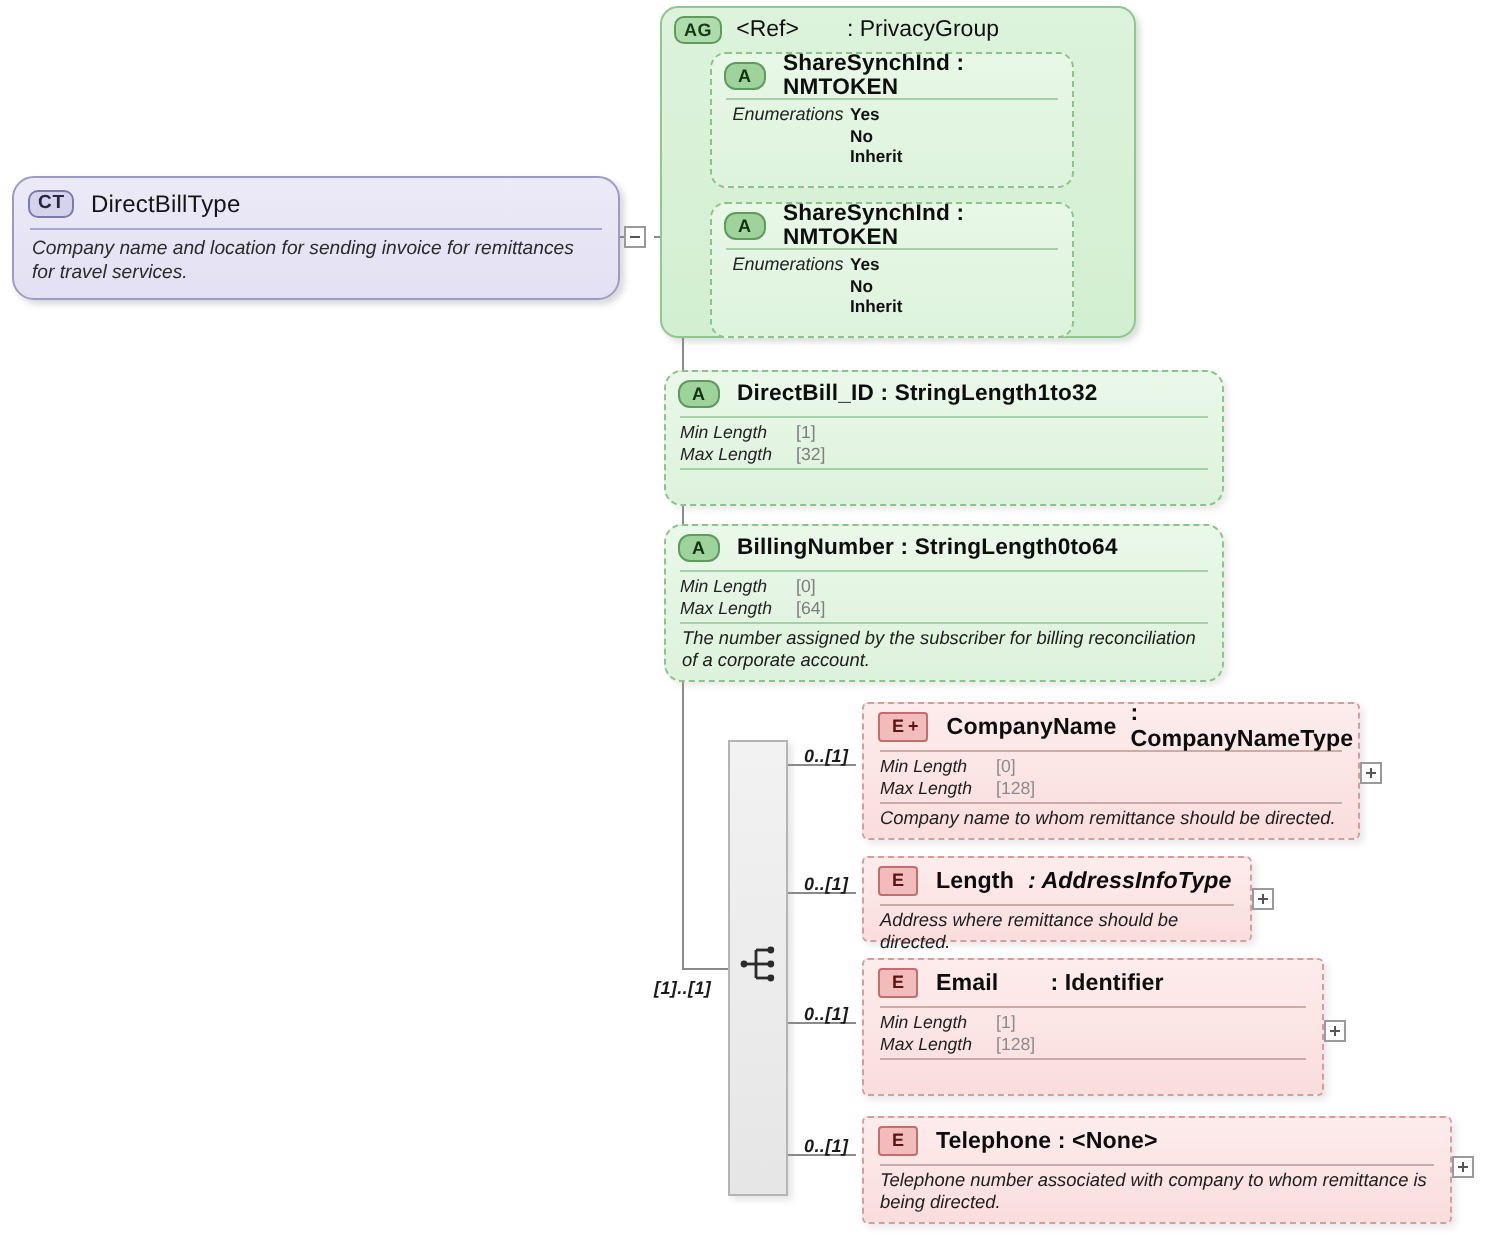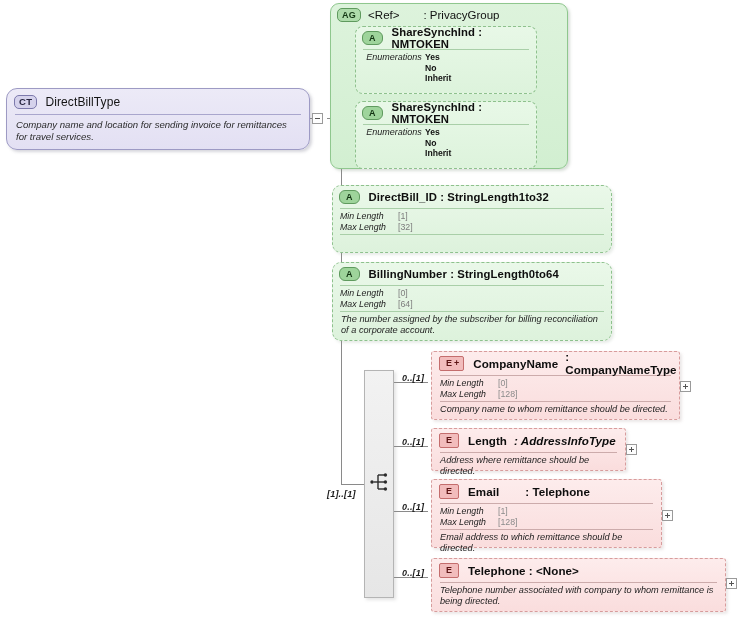--- a/index.html
+++ b/index.html
@@ -292,35 +292,34 @@
   <div class="el-sep"></div>
   <div class="doc-line">Address where remittance should be directed.</div>
 </div>
 <div class="toggle plus" style="left:626px;top:444px;"></div>
 
 <div class="mult" style="left:402px;top:502px;">0..[1]</div>
 <div class="el-box" style="left:431px;top:479px;width:231px;height:69px;">
   <div class="el-head">
     <span class="badge-e">E</span>
     <span class="el-title">Email</span>
-    <span class="el-title" style="margin-left:26px;">: Telephone</span>
+    <span class="el-title" style="margin-left:26px;">: Identifier</span>
   </div>
   <div class="el-sep"></div>
   <div style="padding-top:2px;">
     <div class="el-facet">
       <span class="facet-label">Min Length</span>
       <span class="facet-val">[1]</span>
     </div>
     <div class="el-facet">
       <span class="facet-label">Max Length</span>
       <span class="facet-val">[128]</span>
     </div>
   </div>
   <div class="el-sep" style="margin-top:2px;"></div>
-  <div class="doc-line">Email address to which remittance should be directed.</div>
 </div>
 <div class="toggle plus" style="left:662px;top:510px;"></div>
 
 <div class="mult" style="left:402px;top:568px;">0..[1]</div>
 <div class="el-box" style="left:431px;top:558px;width:295px;height:54px;">
   <div class="el-head">
     <span class="badge-e">E</span>
     <span class="el-title">Telephone : &lt;None&gt;</span>
     <span class="el-title"></span>
   </div>

